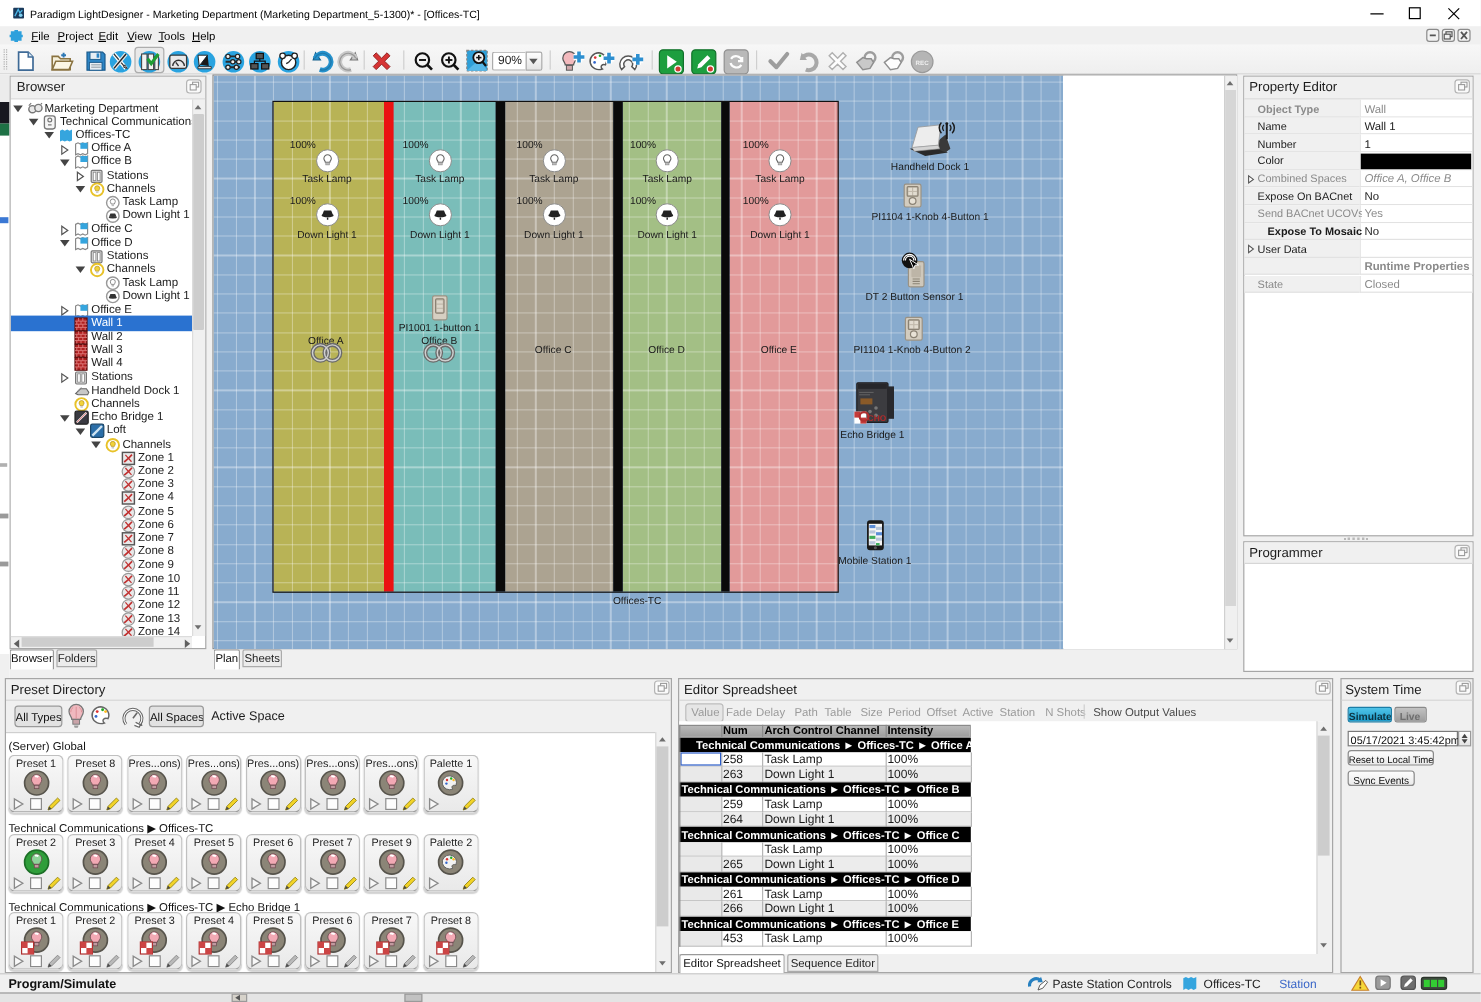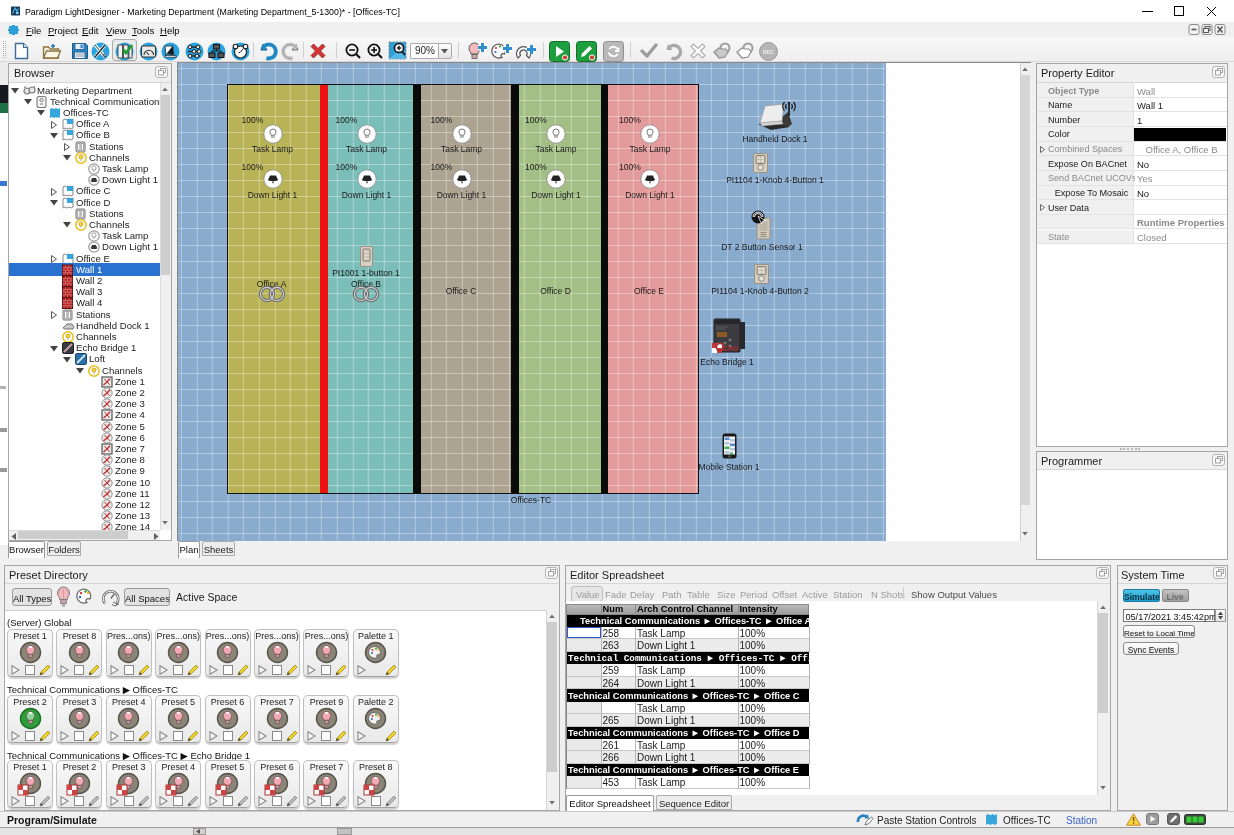--- a/index.html
+++ b/index.html
@@ -750,32 +750,32 @@
     <div style="left:1037px;top:126.95px;width:96px;height:14.65px;background:#f0f0f0;border-bottom:1px solid #e2e2e2;"></div>
     <div style="left:1133px;top:126.95px;width:94px;height:14.65px;background:#fff;border-bottom:1px solid #e2e2e2;border-left:1px solid #e2e2e2;"></div>
     <div style="position:absolute;left:1048px;top:129.45px;width:87px;font-size:9.1px;color:#1a1a1a;font-weight:normal;white-space:nowrap;text-align:left;overflow:hidden;">Color</div>
     <div style="left:1134px;top:127.95px;width:92px;height:12.65px;background:#000;"></div>
     <div style="left:1037px;top:141.6px;width:96px;height:14.65px;background:#f0f0f0;border-bottom:1px solid #e2e2e2;"></div>
     <div style="left:1133px;top:141.6px;width:94px;height:14.65px;background:#fff;border-bottom:1px solid #e2e2e2;border-left:1px solid #e2e2e2;"></div>
     <div style="position:absolute;left:1048px;top:144.1px;width:87px;font-size:9.1px;color:#8a8a8a;font-weight:normal;white-space:nowrap;text-align:left;overflow:hidden;">Combined Spaces</div>
     <svg style="left:1040px;top:145.6px" width="5" height="7" viewBox="0 0 5 7">
       <path d="M0.5 0.5 v6 l4-3 z" fill="#fff" stroke="#555" stroke-width="0.9"></path>
     </svg>
-    <div style="position:absolute;left:1137px;top:144.1px;width:89px;font-size:9.5px;color:#8a8a8a;font-weight:normal;white-space:nowrap;text-align:center;overflow:hidden;">Office A, Office B</div>
+    <div style="position:absolute;left:1137px;top:144.1px;width:89px;font-size:9.5px;color:#8a8a8a;font-weight:normal;white-space:nowrap;text-align:left;overflow:hidden;font-style:italic;">Office A, Office B</div>
     <div style="left:1037px;top:156.25px;width:96px;height:14.65px;background:#f0f0f0;border-bottom:1px solid #e2e2e2;"></div>
     <div style="left:1133px;top:156.25px;width:94px;height:14.65px;background:#fff;border-bottom:1px solid #e2e2e2;border-left:1px solid #e2e2e2;"></div>
     <div style="position:absolute;left:1048px;top:158.75px;width:87px;font-size:9.1px;color:#1a1a1a;font-weight:normal;white-space:nowrap;text-align:left;overflow:hidden;">Expose On BACnet</div>
     <div style="position:absolute;left:1137px;top:158.75px;width:89px;font-size:9.5px;color:#1a1a1a;font-weight:normal;white-space:nowrap;text-align:left;overflow:hidden;">No</div>
     <div style="left:1037px;top:170.9px;width:96px;height:14.65px;background:#f0f0f0;border-bottom:1px solid #e2e2e2;"></div>
     <div style="left:1133px;top:170.9px;width:94px;height:14.65px;background:#fff;border-bottom:1px solid #e2e2e2;border-left:1px solid #e2e2e2;"></div>
     <div style="position:absolute;left:1048px;top:173.4px;width:87px;font-size:9.1px;color:#8a8a8a;font-weight:normal;white-space:nowrap;text-align:left;overflow:hidden;">Send BACnet UCOVs</div>
     <div style="position:absolute;left:1137px;top:173.4px;width:89px;font-size:9.5px;color:#8a8a8a;font-weight:normal;white-space:nowrap;text-align:left;overflow:hidden;">Yes</div>
     <div style="left:1037px;top:185.55px;width:96px;height:14.65px;background:#f0f0f0;border-bottom:1px solid #e2e2e2;"></div>
     <div style="left:1133px;top:185.55px;width:94px;height:14.65px;background:#fff;border-bottom:1px solid #e2e2e2;border-left:1px solid #e2e2e2;"></div>
-    <div style="position:absolute;left:1048px;top:188.05px;width:87px;font-size:9.1px;color:#1a1a1a;font-weight:normal;white-space:nowrap;text-align:center;overflow:hidden;">Expose To Mosaic</div>
+    <div style="position:absolute;left:1048px;top:188.05px;width:87px;font-size:9.1px;color:#1a1a1a;font-weight:bold;white-space:nowrap;text-align:right;overflow:hidden;">Expose To Mosaic</div>
     <div style="position:absolute;left:1137px;top:188.05px;width:89px;font-size:9.5px;color:#1a1a1a;font-weight:normal;white-space:nowrap;text-align:left;overflow:hidden;">No</div>
     <div style="left:1037px;top:200.2px;width:96px;height:14.65px;background:#f0f0f0;border-bottom:1px solid #e2e2e2;"></div>
     <div style="left:1133px;top:200.2px;width:94px;height:14.65px;background:#fff;border-bottom:1px solid #e2e2e2;border-left:1px solid #e2e2e2;"></div>
     <div style="position:absolute;left:1048px;top:202.7px;width:87px;font-size:9.1px;color:#1a1a1a;font-weight:normal;white-space:nowrap;text-align:left;overflow:hidden;">User Data</div>
     <svg style="left:1040px;top:204.2px" width="5" height="7" viewBox="0 0 5 7">
       <path d="M0.5 0.5 v6 l4-3 z" fill="#fff" stroke="#555" stroke-width="0.9"></path>
     </svg>
     <div style="left:1037px;top:214.85px;width:96px;height:14.65px;background:#f0f0f0;border-bottom:1px solid #e2e2e2;"></div>
     <div style="left:1133px;top:214.85px;width:94px;height:14.65px;background:#fff;border-bottom:1px solid #e2e2e2;border-left:1px solid #e2e2e2;"></div>
     <div style="position:absolute;left:1137px;top:217.35px;font-size:9.5px;color:#8a8a8a;font-weight:bold;white-space:nowrap;text-align:left;">Runtime Properties</div>
@@ -1306,21 +1306,21 @@
     <div style="left:566px;top:639.4000000000001px;width:243px;height:12.45px;background:#ececec;border-bottom:1px solid #c6c6c6;"></div>
     <div style="left:566px;top:639.4000000000001px;width:34.5px;height:12.45px;background:#e9e9e9;border-bottom:1px solid #c6c6c6;"></div>
     <div style="left:600.5px;top:639.4000000000001px;width:1px;height:12.45px;background:#b5b5b5;"></div>
     <div style="left:635px;top:639.4000000000001px;width:1px;height:12.45px;background:#b5b5b5;"></div>
     <div style="left:737.5px;top:639.4000000000001px;width:1px;height:12.45px;background:#b5b5b5;"></div>
     <div style="left:809px;top:639.4000000000001px;width:1px;height:12.45px;background:#b5b5b5;"></div>
     <div style="position:absolute;left:602.5px;top:640.4000000000001px;font-size:10px;color:#1a1a1a;font-weight:normal;white-space:nowrap;text-align:left;">263</div>
     <div style="position:absolute;left:637px;top:640.4000000000001px;font-size:10px;color:#1a1a1a;font-weight:normal;white-space:nowrap;text-align:left;">Down Light 1</div>
     <div style="position:absolute;left:739.5px;top:640.4000000000001px;font-size:10px;color:#1a1a1a;font-weight:normal;white-space:nowrap;text-align:left;">100%</div>
     <div style="left:566px;top:651.8500000000001px;width:243px;height:12.45px;background:#000;"></div>
-    <div style="position:absolute;left:568px;top:653.3500000000001px;font-size:9.3px;color:#fff;font-weight:bold;white-space:nowrap;text-align:left;font-family:Liberation Mono, monospace;">Technical Communications ► Offices-TC ► Office B</div>
+    <div style="position:absolute;left:568px;top:653.3500000000001px;font-size:9.3px;color:#fff;font-weight:bold;white-space:nowrap;text-align:left;">Technical Communications ► Offices-TC ► Office B</div>
     <div style="left:566px;top:664.3000000000002px;width:243px;height:12.45px;background:#fff;border-bottom:1px solid #c6c6c6;"></div>
     <div style="left:566px;top:664.3000000000002px;width:34.5px;height:12.45px;background:#e9e9e9;border-bottom:1px solid #c6c6c6;"></div>
     <div style="left:600.5px;top:664.3000000000002px;width:1px;height:12.45px;background:#b5b5b5;"></div>
     <div style="left:635px;top:664.3000000000002px;width:1px;height:12.45px;background:#b5b5b5;"></div>
     <div style="left:737.5px;top:664.3000000000002px;width:1px;height:12.45px;background:#b5b5b5;"></div>
     <div style="left:809px;top:664.3000000000002px;width:1px;height:12.45px;background:#b5b5b5;"></div>
     <div style="position:absolute;left:602.5px;top:665.3000000000002px;font-size:10px;color:#1a1a1a;font-weight:normal;white-space:nowrap;text-align:left;">259</div>
     <div style="position:absolute;left:637px;top:665.3000000000002px;font-size:10px;color:#1a1a1a;font-weight:normal;white-space:nowrap;text-align:left;">Task Lamp</div>
     <div style="position:absolute;left:739.5px;top:665.3000000000002px;font-size:10px;color:#1a1a1a;font-weight:normal;white-space:nowrap;text-align:left;">100%</div>
     <div style="left:566px;top:676.7500000000002px;width:243px;height:12.45px;background:#ececec;border-bottom:1px solid #c6c6c6;"></div>

